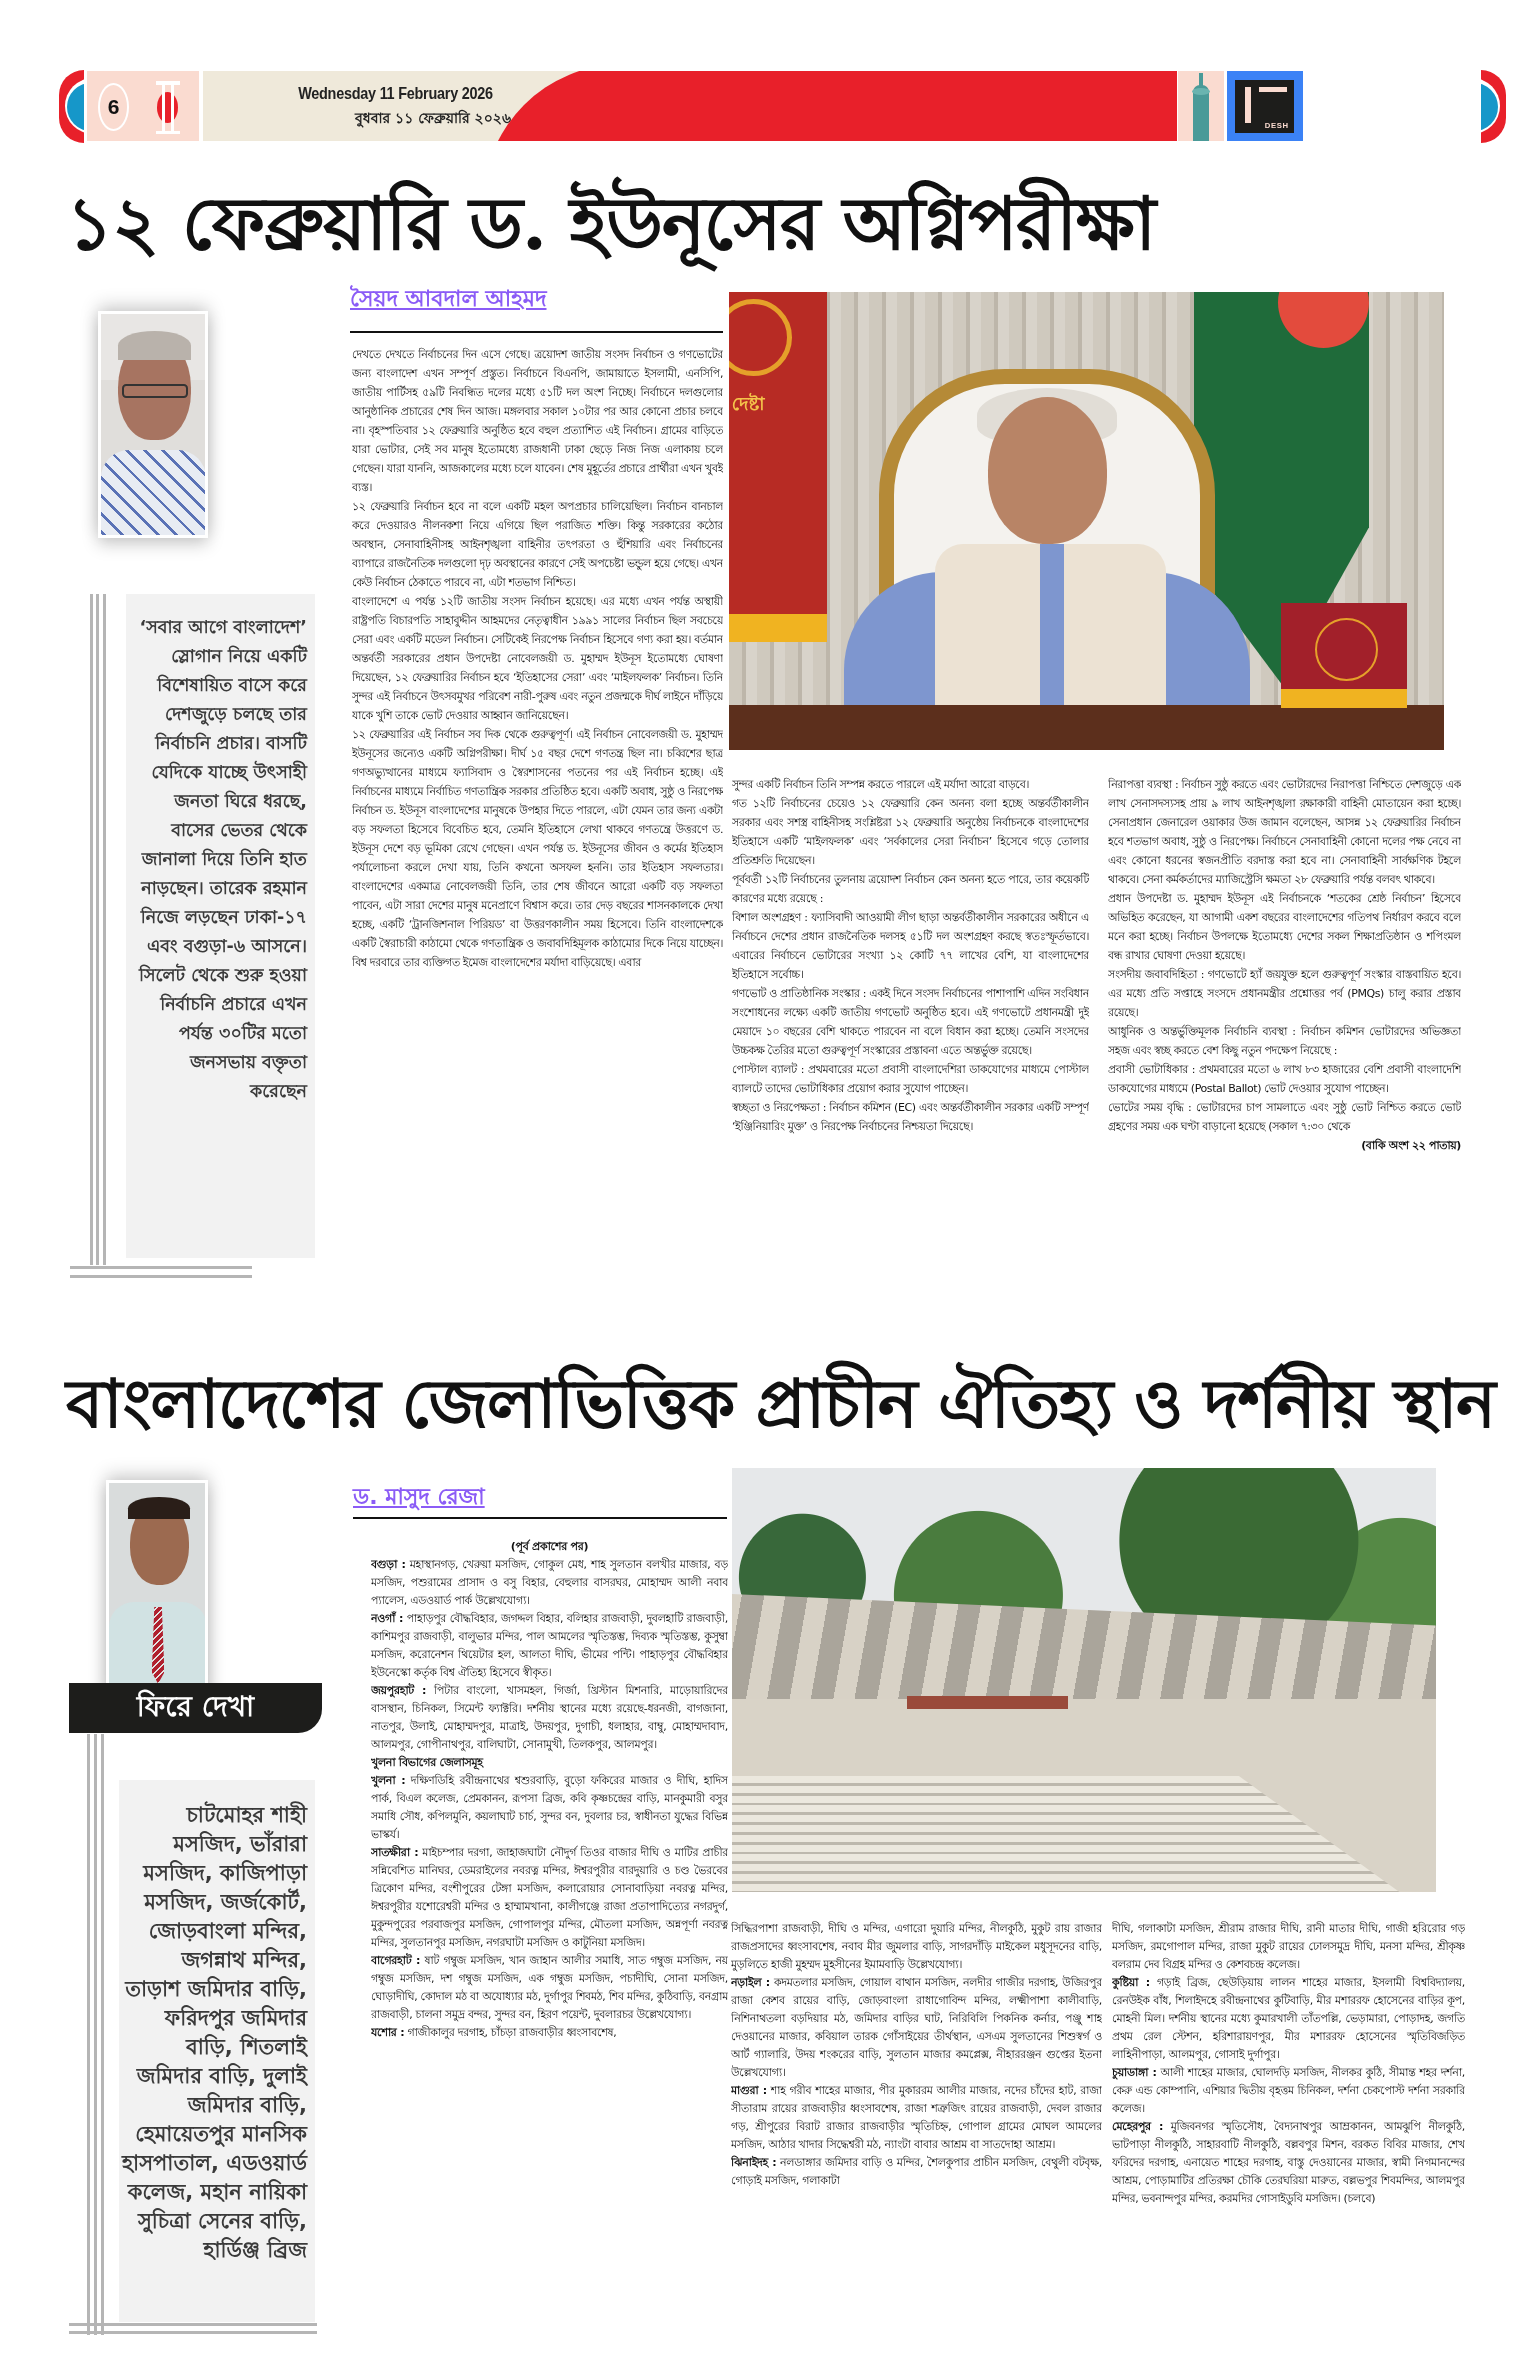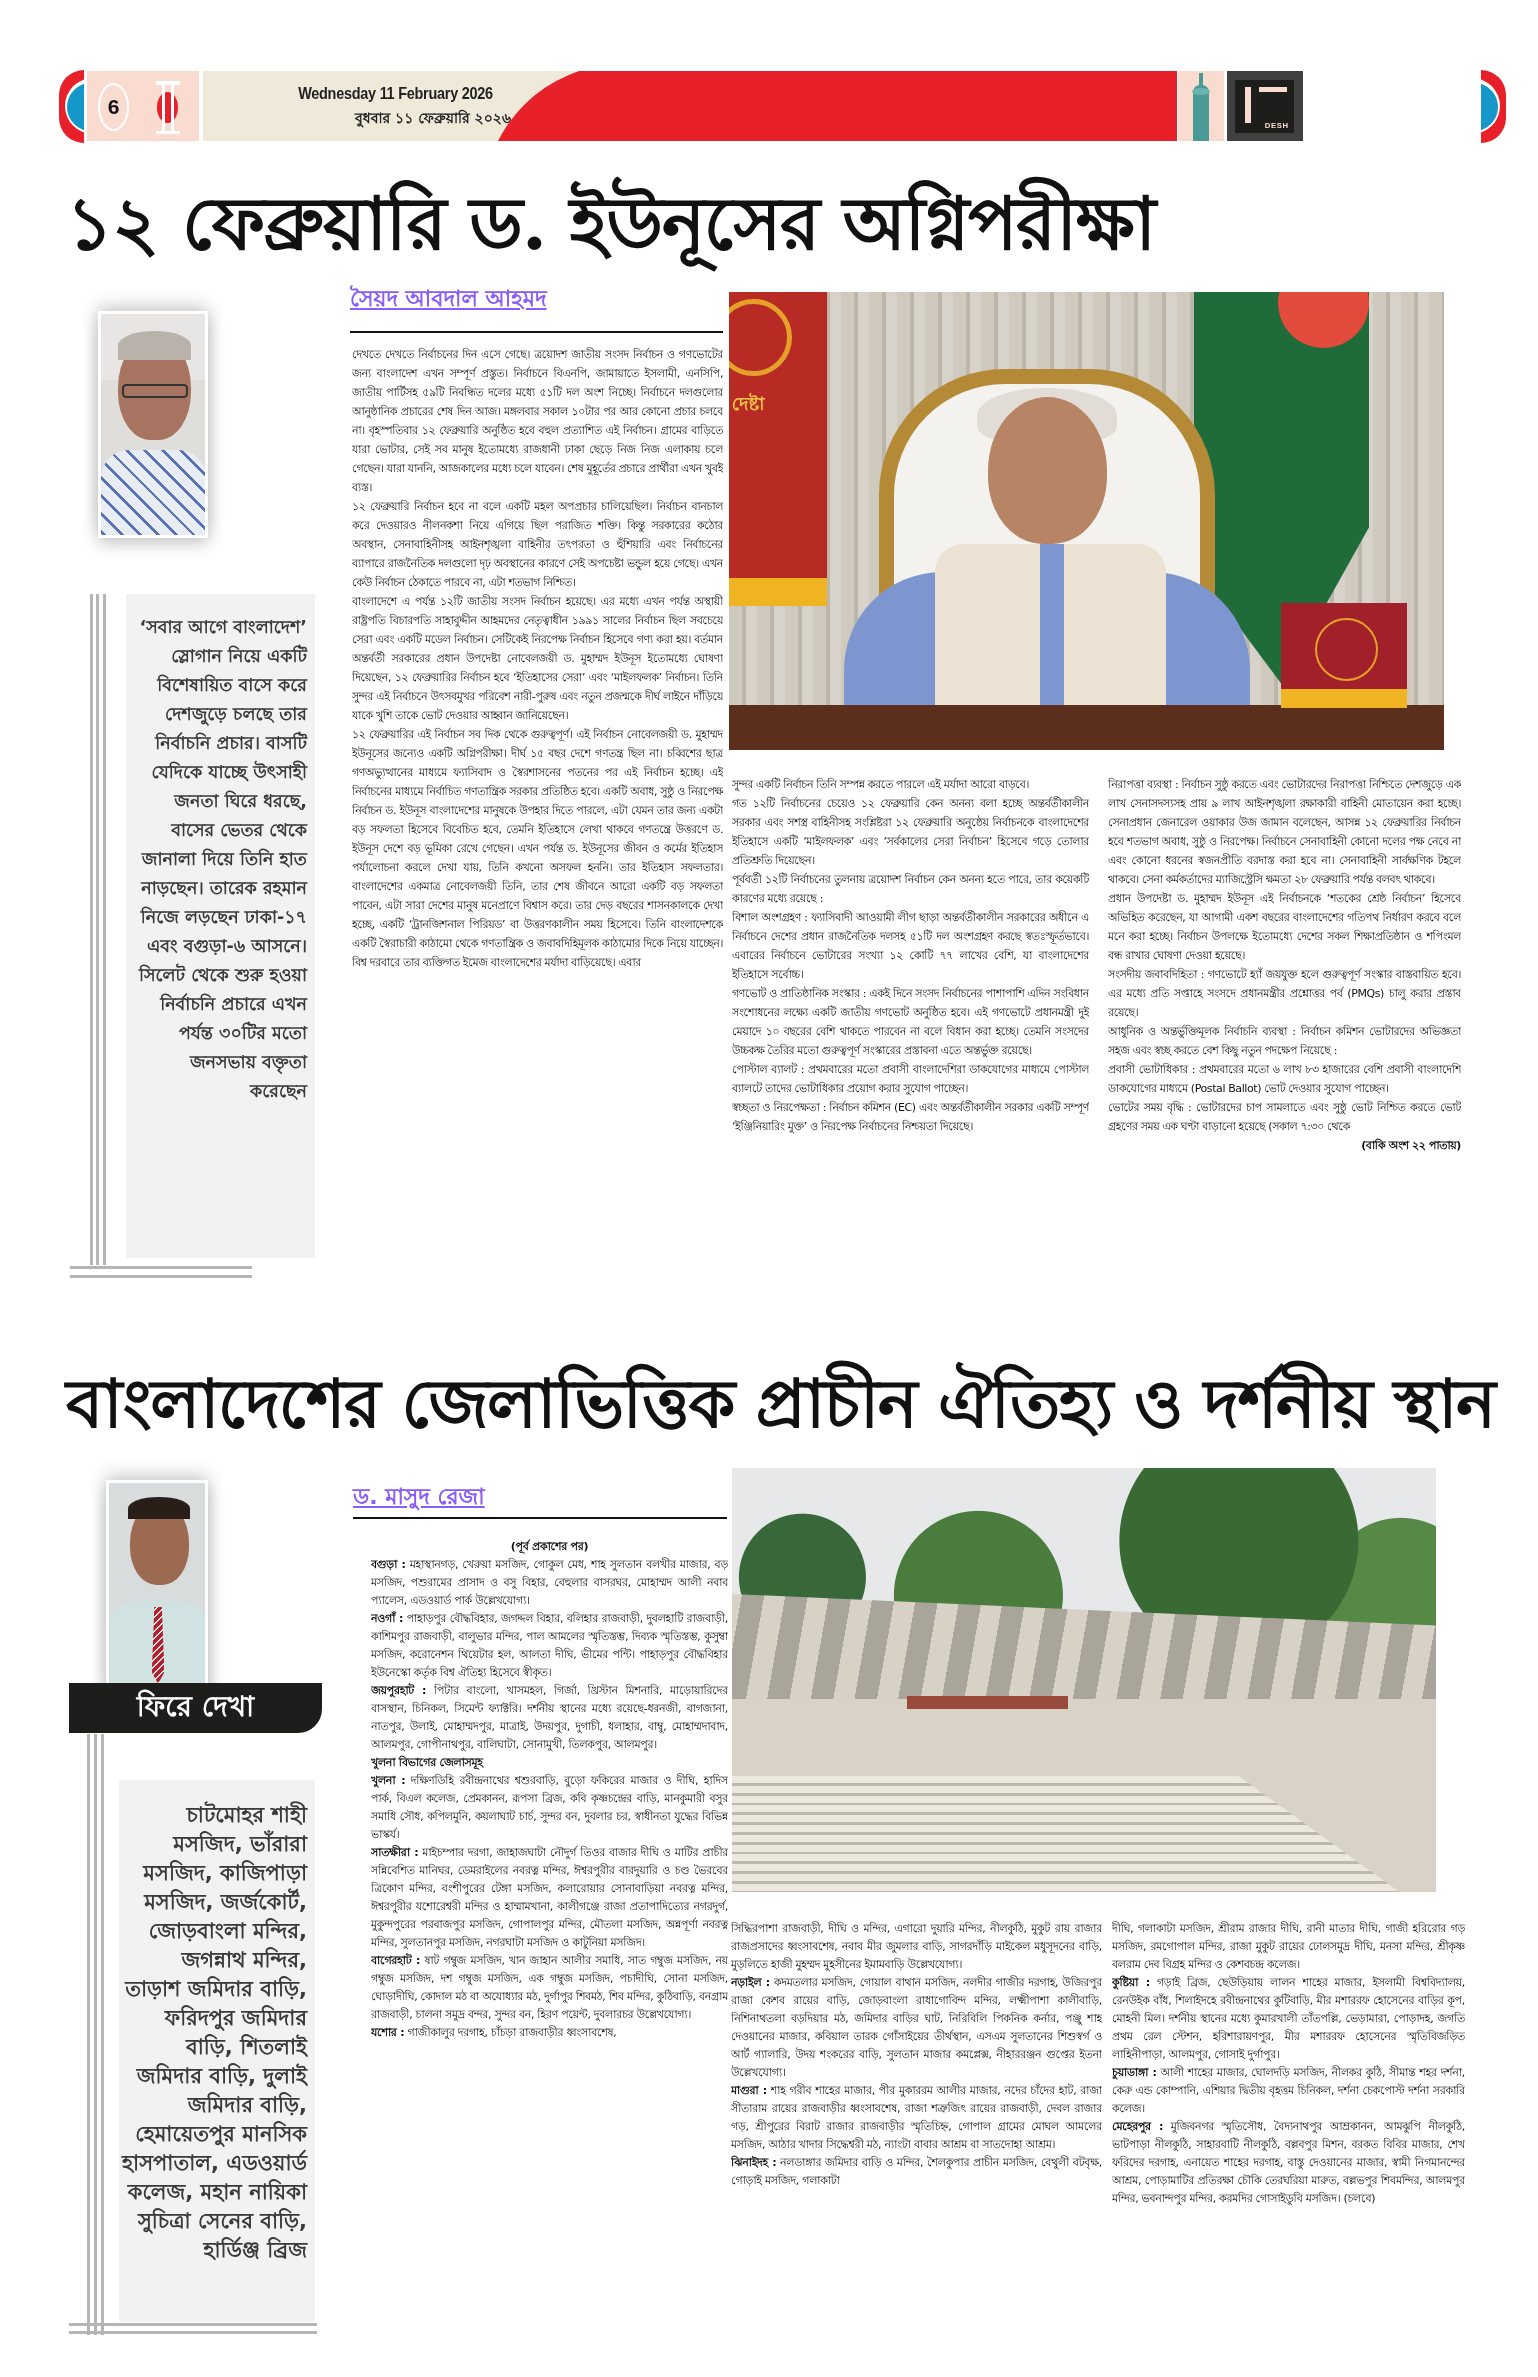--- a/index.html
+++ b/index.html
@@ -41,21 +41,21 @@
     font-family: "DejaVu Sans", sans-serif; font-weight: bold; font-size: 14px; color: #222; }
   .mh-section { position: absolute; left: 874px; top: 1.4px; width: 224px; height: 70px;
     display: flex; align-items: center; justify-content: center;
     font-weight: bold; font-size: 21px; color: #fff; }
   .mh-section-bg { position: absolute; left: 852px; top: 1.4px; width: 266px; height: 70px; background: #e8202a; }
 
   .mh-statue { position: absolute; left: 1119px; top: 1.4px; width: 46px; height: 70px; background: #fadbd0; overflow: hidden; }
   .mh-statue .body { position: absolute; left: 15.4px; top: 14px; width: 15.4px; height: 56px; background: #4a9a98; border-radius: 7px 7px 0 0; }
   .mh-statue .arm { position: absolute; left: 21px; top: 1.4px; width: 4.2px; height: 18px; background: #4a9a98; }
   .mh-statue .crown { position: absolute; left: 14px; top: 17px; width: 18px; height: 7px; background: #6ab4b0; border-radius: 50%; }
-  .mh-logo { position: absolute; left: 1168px; top: 1.4px; width: 76px; height: 70px; background: #404040; }
+  .mh-logo { position: absolute; left: 1168px; top: 1.4px; width: 76px; height: 70px; background: #3b82f6; }
   .mh-logo .mark { position: absolute; left: 8.4px; top: 8.4px; width: 59px; height: 53px; background: #1d1d1b;
     color: #fadbd0; font-family: "Liberation Sans", sans-serif; font-weight: bold; font-size: 7.7px;
     display: flex; align-items: flex-end; justify-content: flex-end; padding: 2.8px 5.6px; letter-spacing: 0.7px; }
   .mh-logo .mark::before { content: ""; position: absolute; left: 9.8px; top: 7px; width: 5.6px; height: 36px; background: #fadbd0; }
   .mh-logo .mark::after { content: ""; position: absolute; left: 24px; top: 7px; width: 28px; height: 5.6px; background: #fadbd0; }
 
   
   .headline { position: absolute; font-family: "DejaVu Serif", serif; font-weight: bold; color: #111; white-space: nowrap; letter-spacing: -1.4px; }
   .headline-1 { left: 66px; top: 168px; font-size: 73px; transform: scaleX(1.0); }
   .headline-2 { left: 66px; top: 1353px; font-size: 67px; }
@@ -102,21 +102,21 @@
   .col-a { font-size: 11px; line-height: 19px; letter-spacing: -0.4px; }
   .col-b { font-size: 11px; line-height: 18px; letter-spacing: -0.3px; margin-top: 8px; }
   .centerline { text-align: center; font-weight: bold; }
   .sub-head { font-weight: bold; margin-top: 9.8px; }
   .cont-note { text-align: right; font-weight: bold; }
 
   
   .main-photo { position: absolute; overflow: hidden; }
   .yunus-photo { left: 729px; top: 292px; width: 715px; height: 458px; background: #d7d2c9; }
   .yp-curtain { position: absolute; inset: 0; background: repeating-linear-gradient(90deg, #cfc9be 0 12.6px, #bdb6aa 12.6px 17px, #d8d3ca 17px 28px); }
-  .yp-flag-red { position: absolute; left: 0; top: 0; width: 98px; height: 314px; background: #b72b24; border-bottom: 28px solid #f0b321; }
+  .yp-flag-red { position: absolute; left: 0; top: 0; width: 98px; height: 350px; background: #b72b24; border-bottom: 28px solid #f0b321; }
   .yp-flag-red .emblem { position: absolute; left: -14px; top: 7px; width: 77px; height: 77px; border-radius: 50%; border: 5.6px solid #e5a02a; }
   .yp-flag-red .lbl { position: absolute; left: 2.8px; top: 98px; color: #f4c34a; font-weight: bold; font-size: 18px; }
   .yp-green { position: absolute; left: 465px; top: 0; width: 175px; height: 392px; background: #1f6b3a; clip-path: polygon(0 0, 100% 0, 100% 60%, 50% 100%, 0 70%); }
   .yp-green::after { content: ""; position: absolute; left: 84px; top: -35px; width: 91px; height: 91px; border-radius: 50%; background: #e34b3d; }
   .yp-chair { position: absolute; left: 150px; top: 77px; width: 336px; height: 336px; border-radius: 126px 126px 0 0; border: 15.4px solid #b58a37; background: #f4f2ee; }
   .yp-body { position: absolute; left: 115px; top: 280px; width: 406px; height: 196px; border-radius: 98px 98px 0 0; background: #7e96cf; }
   .yp-vest { position: absolute; left: 206px; top: 252px; width: 231px; height: 224px; background: #ece2d3; border-radius: 28px 28px 0 0; }
   .yp-vest::after { content: ""; position: absolute; left: 105px; top: 0; width: 24px; height: 224px; background: #7e96cf; }
   .yp-head { position: absolute; left: 259px; top: 105px; width: 119px; height: 147px; border-radius: 50% 50% 46% 46%; background: #b88466; }
   .yp-hair { position: absolute; left: 248px; top: 96px; width: 140px; height: 55px; border-radius: 50% 50% 30% 30%; background: #e1ddd6; }

